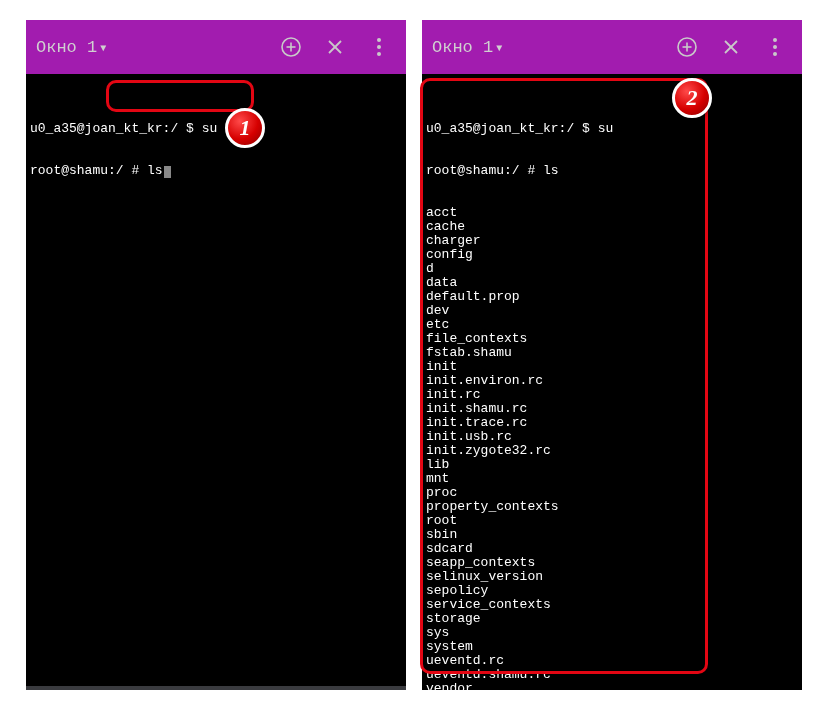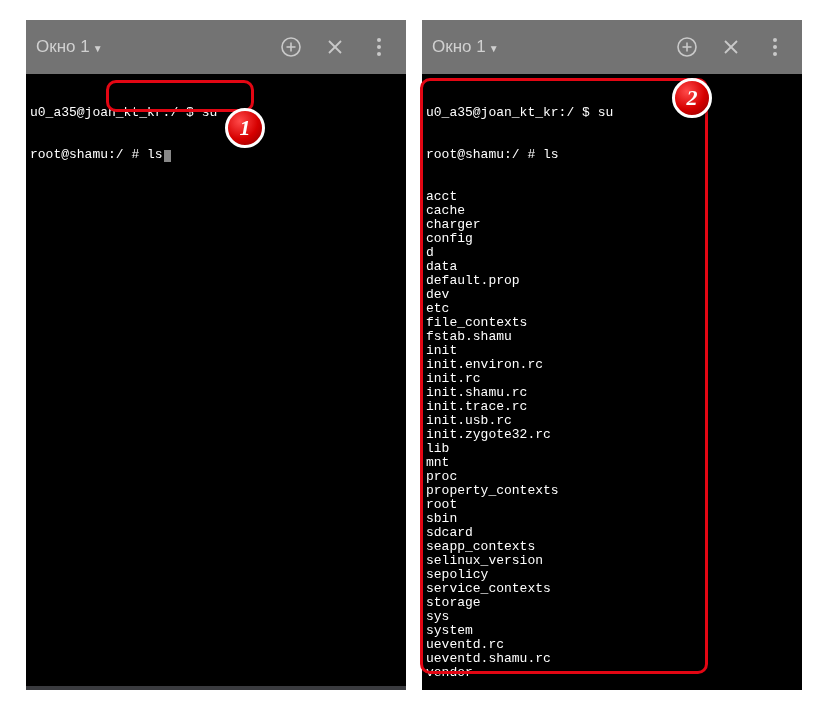--- a/index.html
+++ b/index.html
@@ -14,25 +14,26 @@
     position: absolute;
     width: 380px;
     height: 670px;
     top: 20px;
     background: #000000;
   }
   .phone.left { left: 26px; }
   .phone.right { left: 422px; }
   .titlebar {
     height: 54px;
-    background: #737373;
+    background: #a21caf;
     display: flex;
     align-items: center;
     padding: 0 10px;
     color: #d0d0d0;
+    font-family: Liberation Mono, monospace;
   }
   .window-title {
     font-size: 17px;
     font-weight: 500;
     display: flex;
     align-items: center;
     gap: 3px;
     flex: 1;
   }
   .dropdown-arrow {
@@ -48,21 +49,21 @@
   .icon-btn {
     width: 22px;
     height: 22px;
     display: flex;
     align-items: center;
     justify-content: center;
     cursor: pointer;
   }
   .plus-icon svg, .close-icon svg, .menu-icon svg { display: block; }
   .terminal {
-    padding: 4px 4px;
+    padding: 20px 4px;
     font-family: 'Consolas','Courier New',monospace;
     font-size: 13px;
     line-height: 14px;
     color: #ffffff;
     white-space: pre;
     position: relative;
     height: calc(100% - 54px);
   }
   .term-line { display: block; }
   .cursor {

